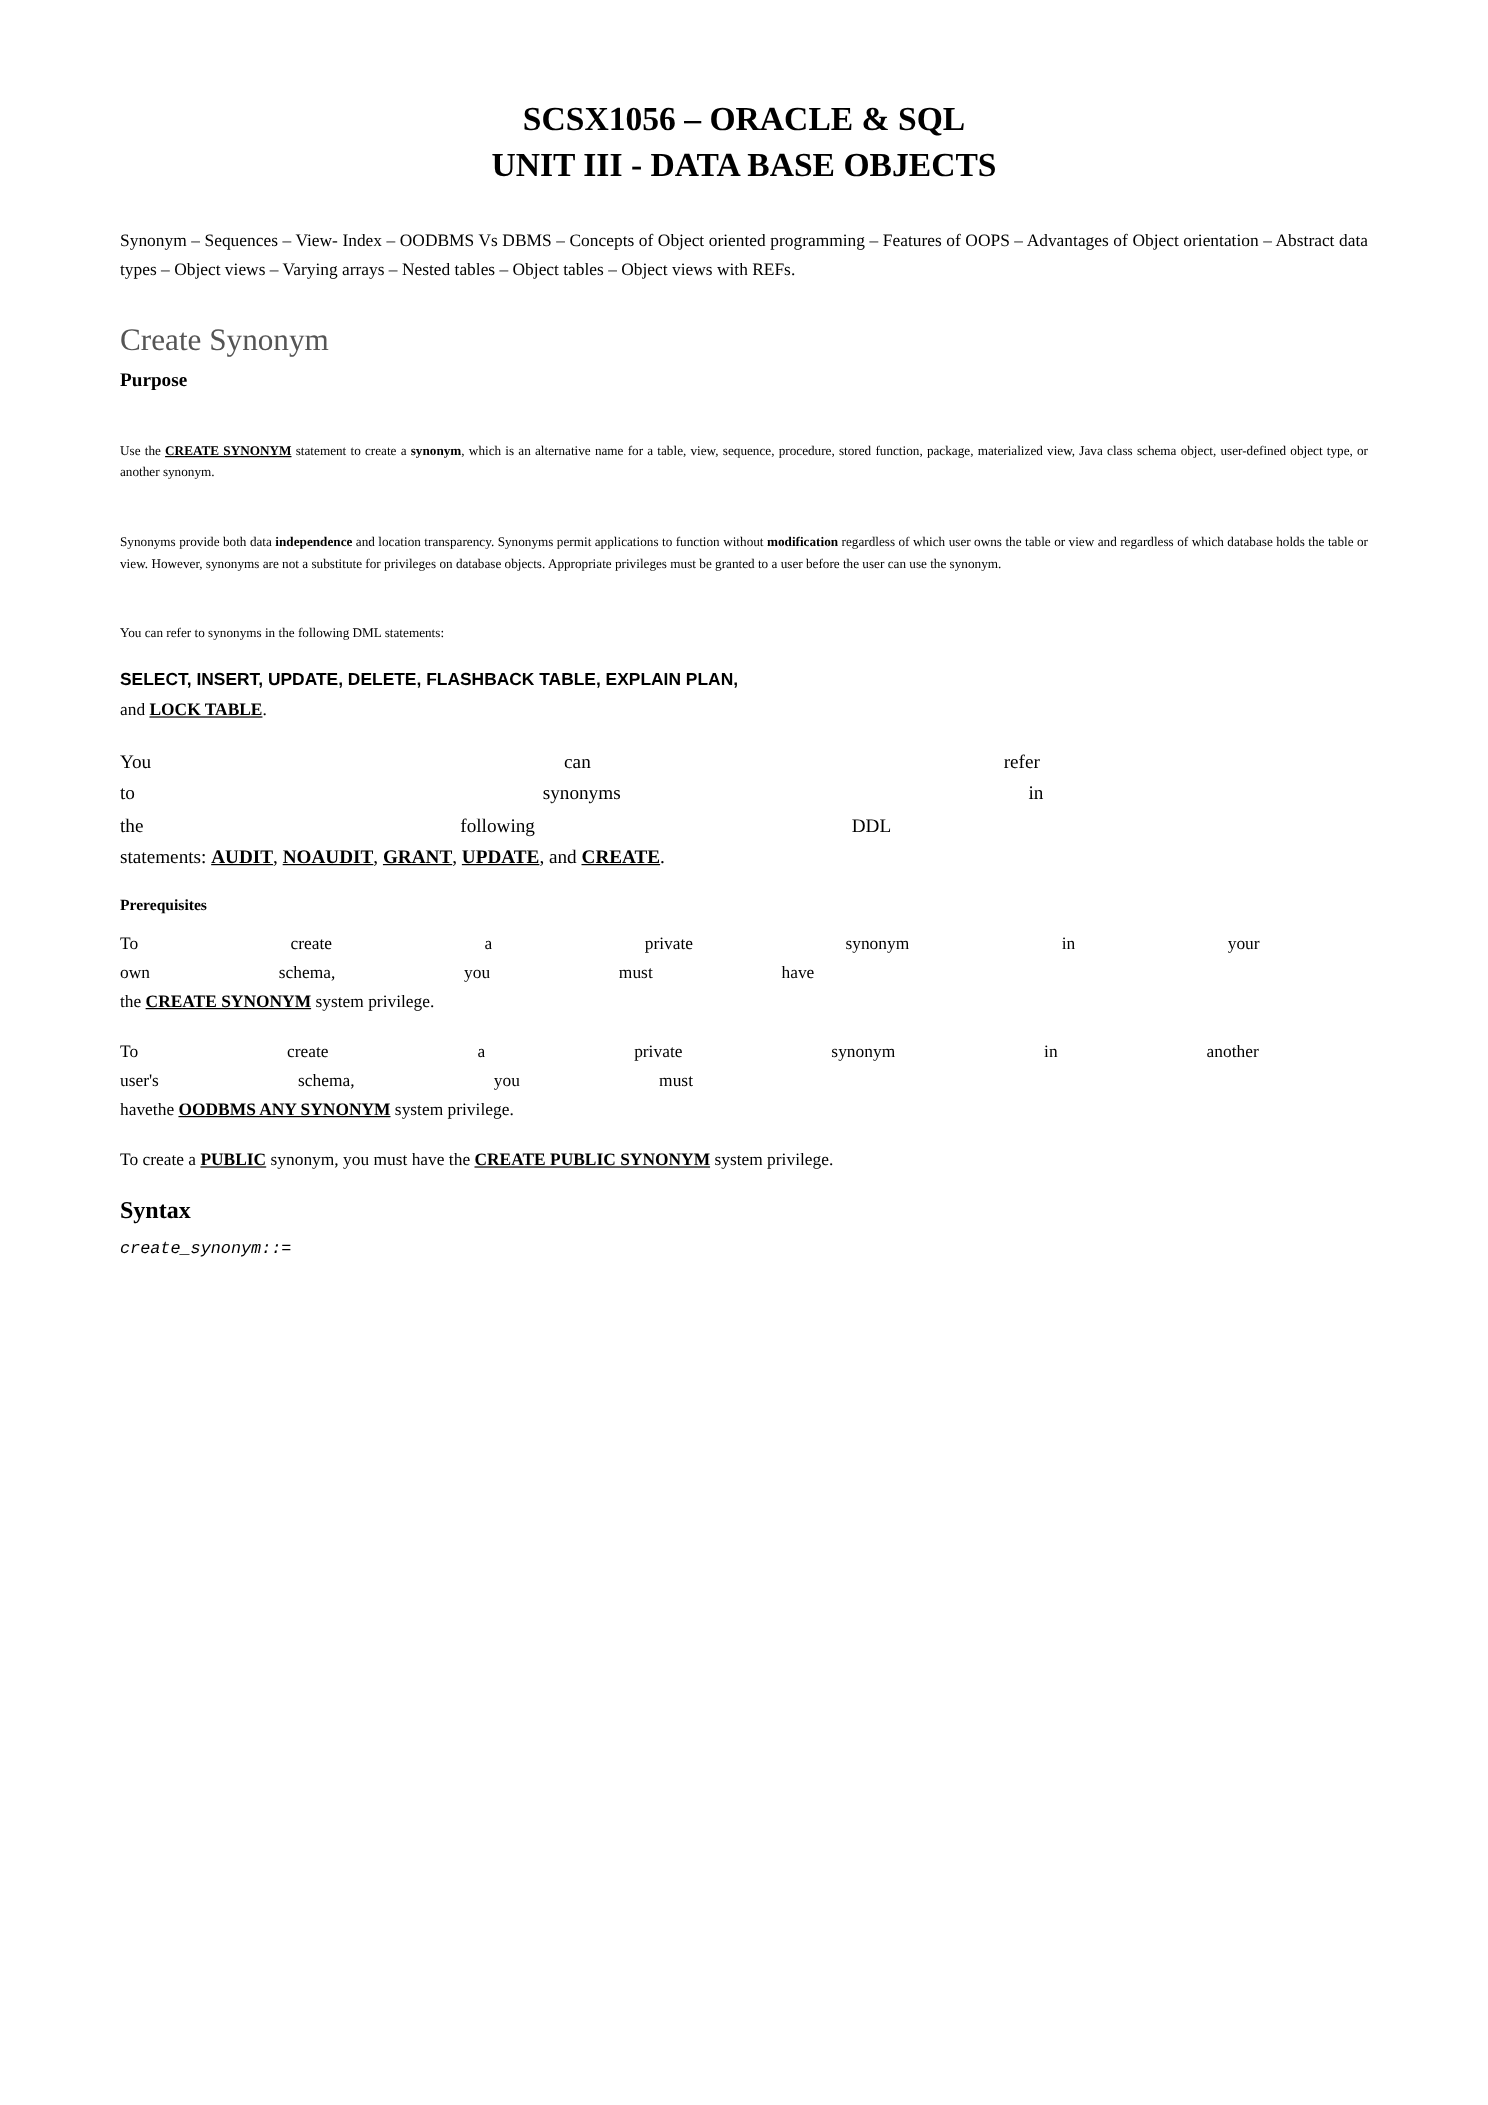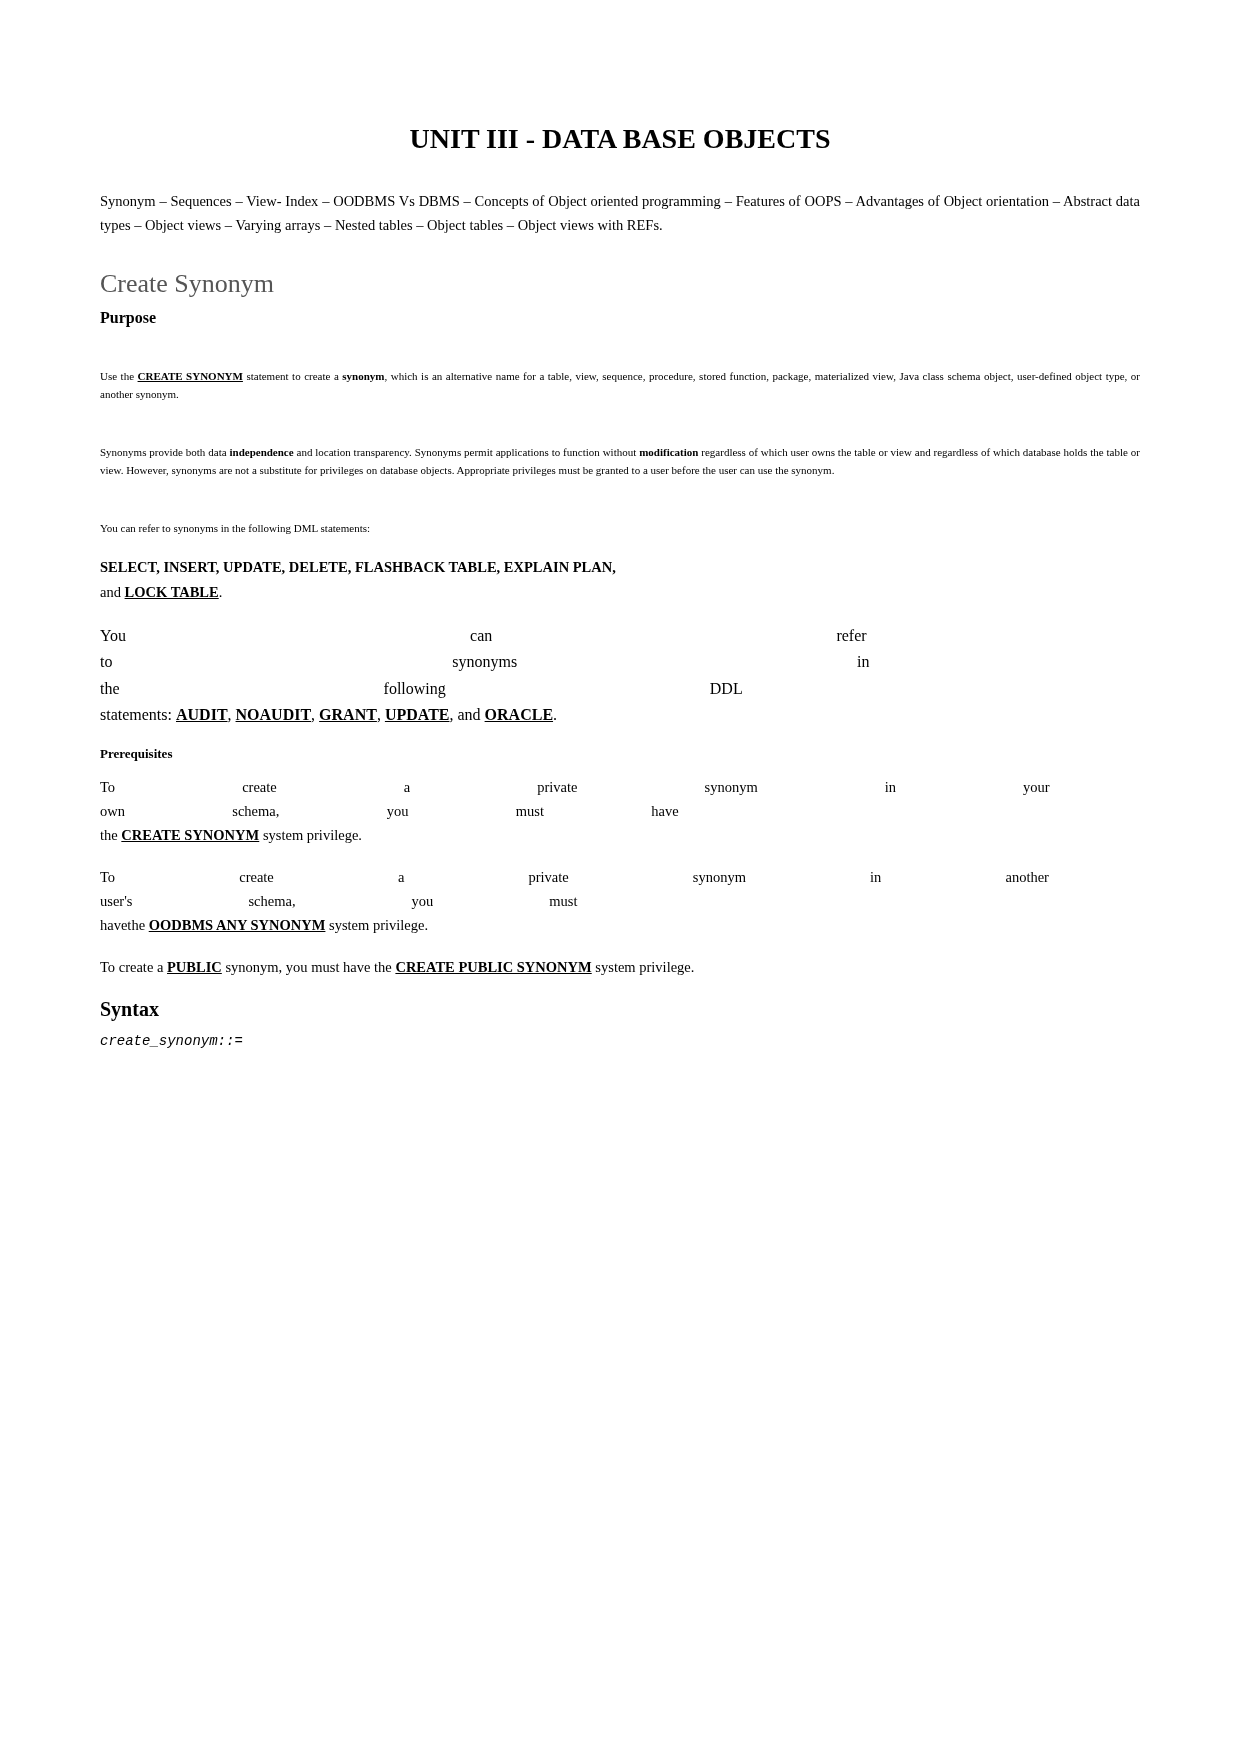--- a/index.html
+++ b/index.html
@@ -69,21 +69,21 @@
     .dml-statements {
       font-family: Georgia, serif;
       font-size: 14.5px;
       line-height: 1.7;
       text-align: justify;
       margin-bottom: 18px;
     }
 
     .dml-bold-line {
       font-weight: bold;
-      font-family: Liberation Serif, serif;
+      font-family: Liberation Sans, sans-serif;
       font-size: 14.5px;
     }
 
     .underline-code {
       text-decoration: underline;
       font-weight: bold;
       font-family: Georgia, serif;
     }
 
     .bold-inline {
@@ -120,21 +120,21 @@
       text-align: justify;
       margin-bottom: 18px;
     }
 
   </style>
 </head>
 <body>
 
 <div class="page-title">
   <h1>
-    <br>
+    <span>SCSX1056 – ORACLE &amp; SQL</span><br>
     <span>UNIT III - DATA BASE OBJECTS</span>
   </h1>
 </div>
 
 <p class="subtitle-block">Synonym – Sequences – View- Index – OODBMS Vs DBMS – Concepts of Object oriented programming – Features of OOPS – Advantages of Object orientation – Abstract data types – Object views – Varying arrays – Nested tables – Object tables – Object views with REFs.</p>
 
 <div class="section-heading-large">Create Synonym</div>
 
 <div class="section-heading-bold">Purpose</div>
 
@@ -150,21 +150,21 @@
   You can refer to synonyms in the following DML statements:
 </p>
 
 <p class="dml-statements">
   <span class="dml-bold-line">SELECT, INSERT, UPDATE, DELETE, FLASHBACK TABLE, EXPLAIN PLAN,</span><br>
   and <span class="underline-code">LOCK TABLE</span>.
 </p>
 
 <p class="ddl-full-line">
   <span style="display: block; word-spacing: 2.5em; text-align: justify;">You&nbsp;&nbsp;&nbsp;&nbsp;&nbsp; can&nbsp;&nbsp;&nbsp;&nbsp;&nbsp; refer&nbsp;&nbsp;&nbsp;&nbsp;&nbsp; to&nbsp;&nbsp;&nbsp;&nbsp;&nbsp; synonyms&nbsp;&nbsp;&nbsp;&nbsp;&nbsp; in&nbsp;&nbsp;&nbsp;&nbsp;&nbsp; the&nbsp;&nbsp;&nbsp;&nbsp;&nbsp; following&nbsp;&nbsp;&nbsp;&nbsp;&nbsp; DDL</span>
-  statements: <span class="underline-code">AUDIT</span>, <span class="underline-code">NOAUDIT</span>, <span class="underline-code">GRANT</span>, <span class="underline-code">UPDATE</span>, and <span class="underline-code">ORACLE</span>.
+  statements: <span class="underline-code">AUDIT</span>, <span class="underline-code">NOAUDIT</span>, <span class="underline-code">GRANT</span>, <span class="underline-code">UPDATE</span>, and <span class="underline-code">CREATE</span>.
 </p>
 
 <div class="section-heading-bold" style="margin-top: 18px; margin-bottom: 14px; font-size: 13px;">Prerequisites</div>
 
 <p class="prereq-para">
   <span style="display: block; word-spacing: 1.6em; text-align: justify;">To&nbsp;&nbsp;&nbsp; create&nbsp;&nbsp;&nbsp; a&nbsp;&nbsp;&nbsp; private&nbsp;&nbsp;&nbsp; synonym&nbsp;&nbsp;&nbsp; in&nbsp;&nbsp;&nbsp; your&nbsp;&nbsp;&nbsp; own&nbsp;&nbsp;&nbsp; schema,&nbsp;&nbsp;&nbsp; you&nbsp;&nbsp;&nbsp; must&nbsp;&nbsp;&nbsp; have</span>
   the <span class="underline-code">CREATE SYNONYM</span> system privilege.
 </p>
 
 <p class="prereq-para">

